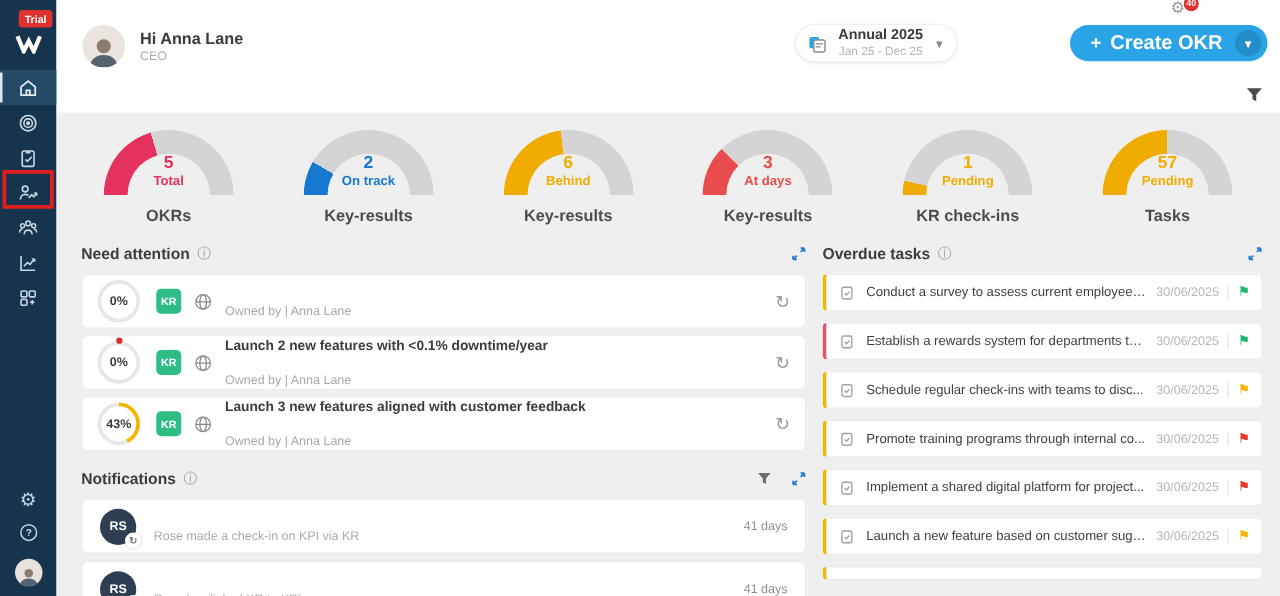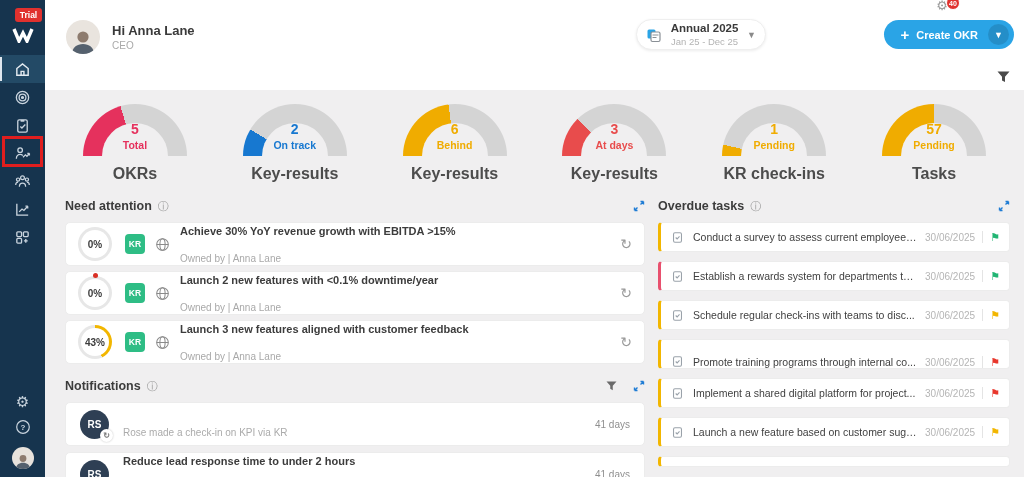--- a/index.html
+++ b/index.html
@@ -26,41 +26,41 @@
   .avatar{width:34px;height:34px;border-radius:50%;background:#e9e4de;overflow:hidden;display:flex;align-items:flex-end;justify-content:center;}
   .greet-name{font-size:13px;font-weight:bold;color:#3a3a3a;}
   .greet-role{font-size:10px;color:#a9a9a9;margin-top:2px;}
   .period-pill{position:absolute;right:258px;top:19px;width:130px;height:31px;background:#fff;border:1px solid #efefef;border-radius:17px;box-shadow:0 1px 3px rgba(0,0,0,.08);display:flex;align-items:center;padding:0 9px;cursor:pointer;}
   .period-text{flex:1;text-align:center;}
   .period-label{font-size:11.5px;font-weight:bold;color:#3a3a3a;line-height:1.2;}
   .period-range{font-size:9.5px;color:#b3b3b3;line-height:1.2;}
   .caret{color:#8a8a8a;font-size:9px;}
   .create-btn{position:absolute;right:10px;top:20px;height:29px;background:#2aa4e6;border-radius:15px;display:flex;align-items:center;color:#fff;padding:0 5px 0 16px;cursor:pointer;}
   .create-plus{font-size:15px;font-weight:bold;margin-right:7px;}
-  .create-label{font-size:11px;font-weight:bold;margin-right:10px;}
+  .create-label{font-size:16px;font-weight:bold;margin-right:10px;}
   .create-caret-wrap{width:21px;height:21px;border-radius:50%;background:rgba(0,0,0,.13);display:flex;align-items:center;justify-content:center;}
   .create-caret-wrap .caret{color:#fff;}
   .top-gear{position:absolute;right:64px;top:-4px;display:flex;align-items:flex-start;}
   .top-gear .gear-glyph{color:#9a9a9a;font-size:13px;margin-top:3px;}
   .gear-badge{margin-left:-2px;min-width:14px;height:14px;background:#e0312e;border:1px solid #fff;border-radius:8px;color:#fff;font-size:7px;font-weight:bold;display:flex;align-items:center;justify-content:center;padding:0 2px;}
   .filter-top{position:absolute;right:14px;top:69px;cursor:pointer;}
 
   
   .content{position:absolute;left:45px;top:90px;width:979px;height:387px;background:#f0eff0;}
 
   
   .gauges{display:flex;padding:14px 10px 0 10px;}
   .gauge-block{flex:1;display:flex;flex-direction:column;align-items:center;}
   .gauge{position:relative;width:104px;height:52px;overflow:hidden;}
   .gauge .arc{position:absolute;left:0;top:0;width:104px;height:104px;border-radius:50%;
     background:conic-gradient(from 270deg, var(--c) var(--deg), #d4d4d4 var(--deg) 180deg, #f0eff0 180deg 360deg);}
   .gauge .hole{position:absolute;left:19px;top:19px;width:66px;height:66px;border-radius:50%;background:#f0eff0;}
   .gauge-value{position:absolute;left:0;right:0;top:17px;text-align:center;font-size:14px;font-weight:bold;color:var(--c);}
   .gauge-status{position:absolute;left:0;right:0;top:35px;text-align:center;font-size:10.5px;font-weight:bold;color:var(--c);}
-  .gauge-category{margin-top:9px;font-size:16px;font-weight:bold;color:#4c4c4c;}
+  .gauge-category{margin-top:9px;font-size:13px;font-weight:bold;color:#4c4c4c;}
 
   
   .columns{display:flex;padding:16px 14px 0 20px;gap:13px;}
   .col-left{width:580px;flex:none;}
   .col-right{flex:1;min-width:0;}
   .panel-head{display:flex;align-items:center;margin-bottom:9px;}
   .panel-title{font-size:12.5px;font-weight:bold;color:#3c3c3c;margin-right:6px;}
   .info-icon{color:#9a9a9a;font-size:11px;line-height:1;}
   .panel-spacer{flex:1;}
   .expand-icon,.filter-small{cursor:pointer;display:flex;align-items:center;}
@@ -310,21 +310,20 @@
               <div class="ring-hole"></div>
               <div class="ring-label">0%</div>
             </div>
             <div class="kr-badge">KR</div>
             <svg width="15" height="15" viewBox="0 0 16 16" fill="none" stroke="#8a8a8a" stroke-width="1.1">
                 <circle cx="8" cy="8" r="6.2"></circle>
                 <ellipse cx="8" cy="8" rx="2.8" ry="6.2"></ellipse>
                 <path d="M1.8 8 h12.4"></path>
               </svg>
             <div class="na-text">
-              <div class="na-title">Achieve 30% YoY revenue growth with EBITDA &gt;15%</div>
               <div class="na-owner">Owned by | Anna Lane</div>
             </div>
             <span class="checkin-icon">↻</span>
           </div>
 
           <div class="na-card">
             <div class="ring" style="background: rgb(231, 231, 231);">
               <div class="ring-hole"></div>
                 <div class="dot"></div>
               <div class="ring-label">0%</div>
@@ -389,21 +388,20 @@
             </div>
             <span class="notif-age">41 days</span>
           </div>
 
           <div class="notif-card">
             <div class="notif-avatar">
               <span>RS</span>
               <span class="overlay">↻</span>
             </div>
             <div class="notif-text">
-              <div class="notif-title">Reduce lead response time to under 2 hours</div>
               <div class="notif-sub">Rose has linked KR to KPI</div>
             </div>
             <span class="notif-age">41 days</span>
           </div>
         </div>
       </div>
 
       <div class="col-right">
         <div class="panel-head">
           <span class="panel-title">Overdue tasks</span>
@@ -446,21 +444,21 @@
               <svg width="13" height="13" viewBox="0 0 18 18" fill="none" stroke="#9aa2aa" stroke-width="1.5">
                 <rect x="3.5" y="2.5" width="11" height="13" rx="2"></rect>
                 <path d="M6.5 9 l2 2 L11.8 7.5"></path>
               </svg>
             </span>
           <span class="task-title">Schedule regular check-ins with teams to disc...</span>
           <span class="task-date">30/06/2025</span>
           <span class="task-div"></span>
           <span class="flag" style="color: rgb(242, 182, 0);">⚑</span>
         </div>
-        <div class="task-card" style="border-left-color: rgb(242, 182, 0); align-items: flex-end;">
+        <div class="task-card" style="border-left-color: rgb(242, 182, 0);">
           <span class="task-icon">
               <svg width="13" height="13" viewBox="0 0 18 18" fill="none" stroke="#9aa2aa" stroke-width="1.5">
                 <rect x="3.5" y="2.5" width="11" height="13" rx="2"></rect>
                 <path d="M6.5 9 l2 2 L11.8 7.5"></path>
               </svg>
             </span>
           <span class="task-title">Promote training programs through internal co...</span>
           <span class="task-date">30/06/2025</span>
           <span class="task-div"></span>
           <span class="flag" style="color: rgb(232, 55, 44);">⚑</span>

